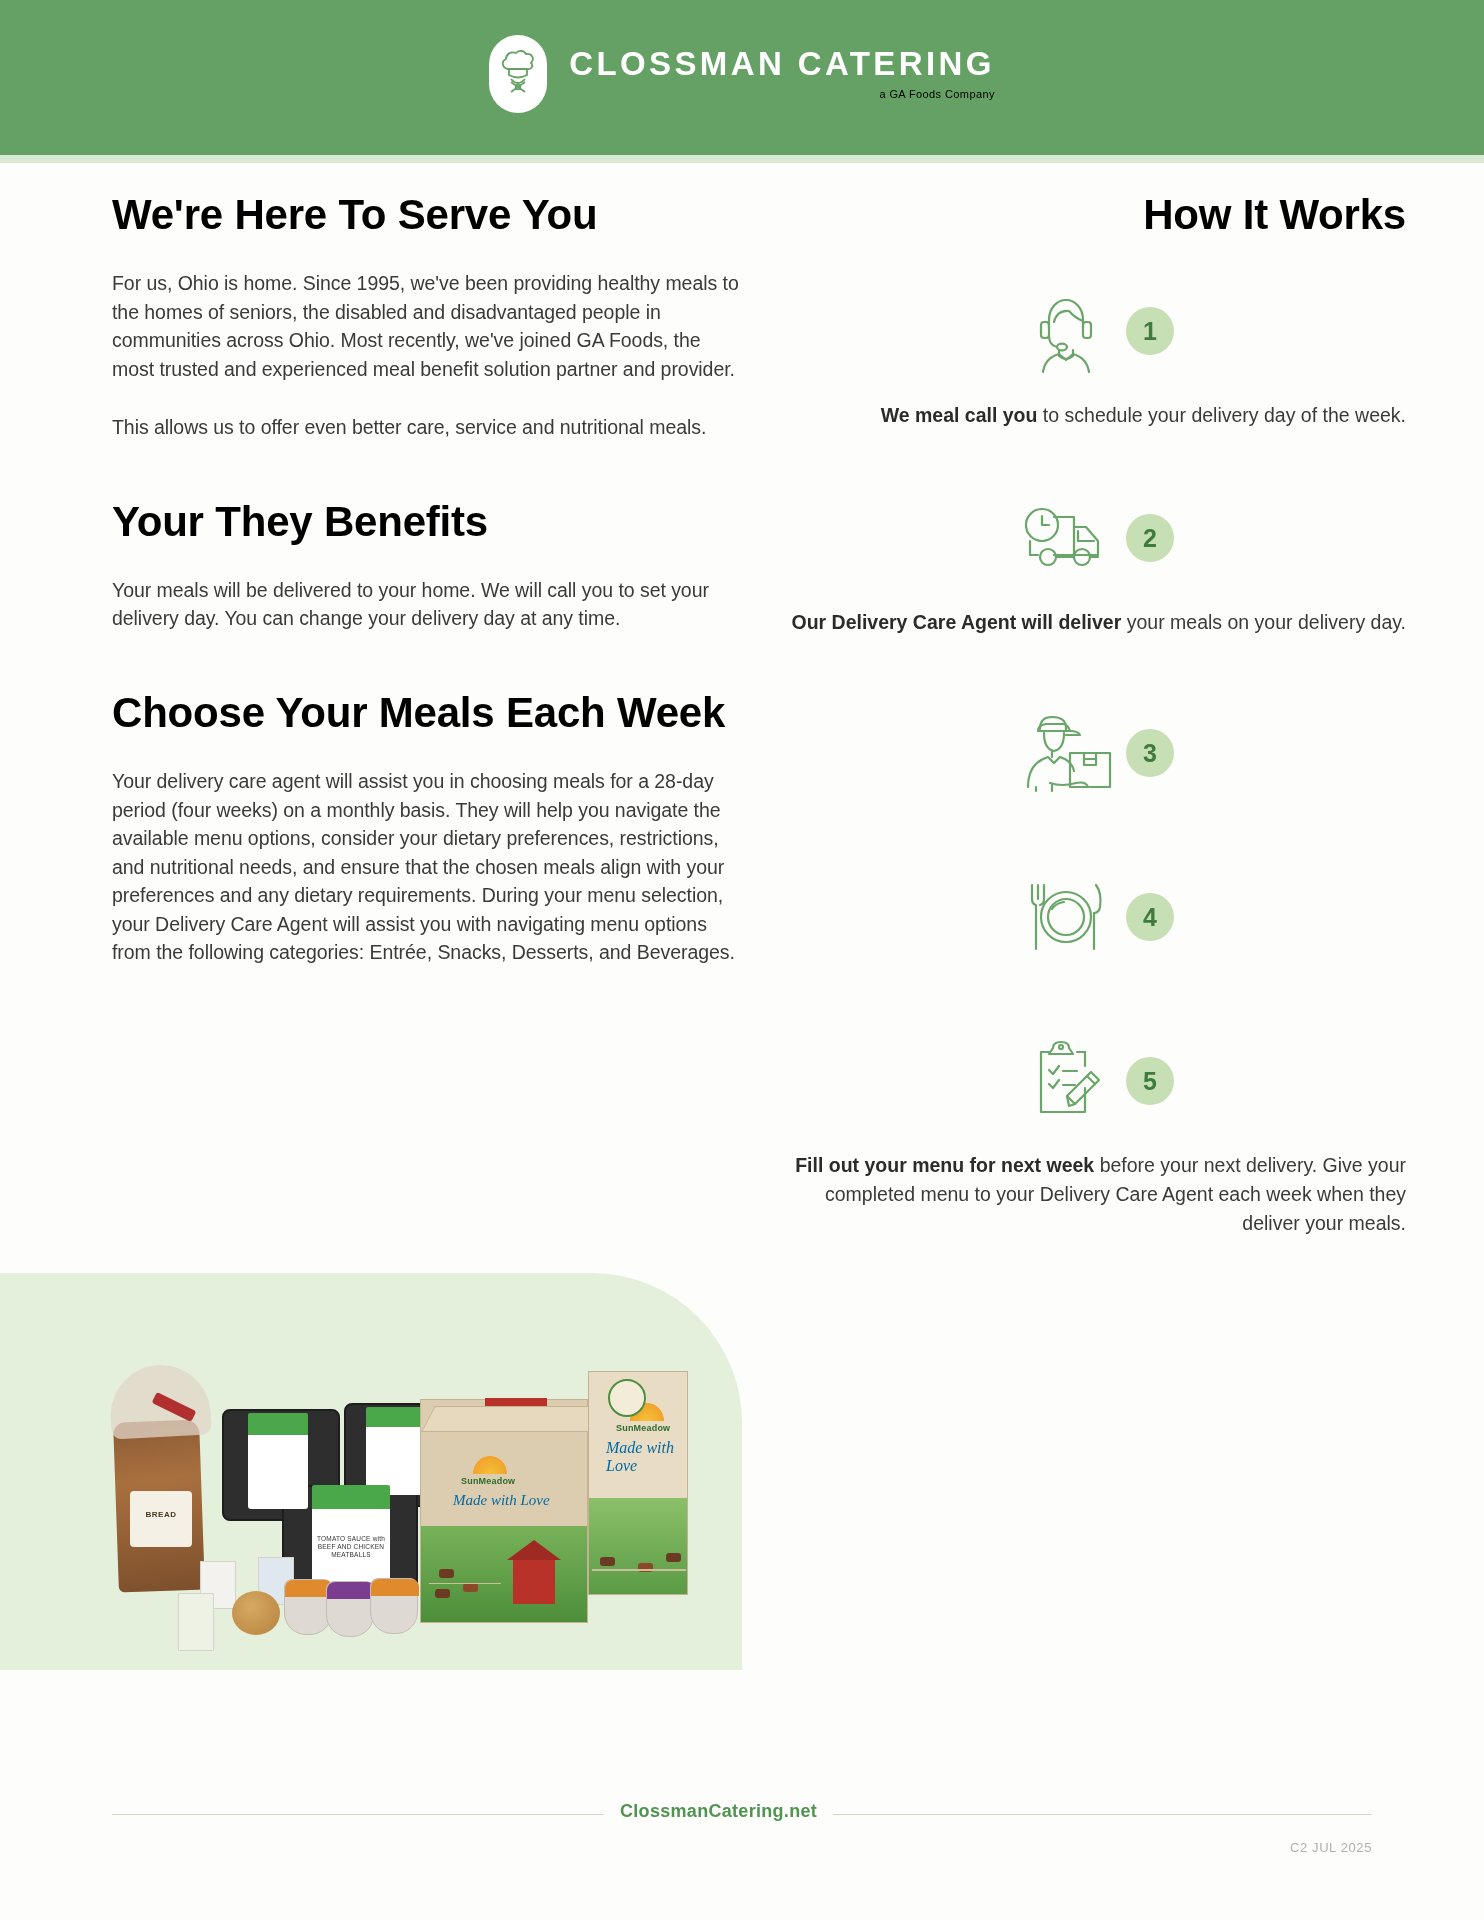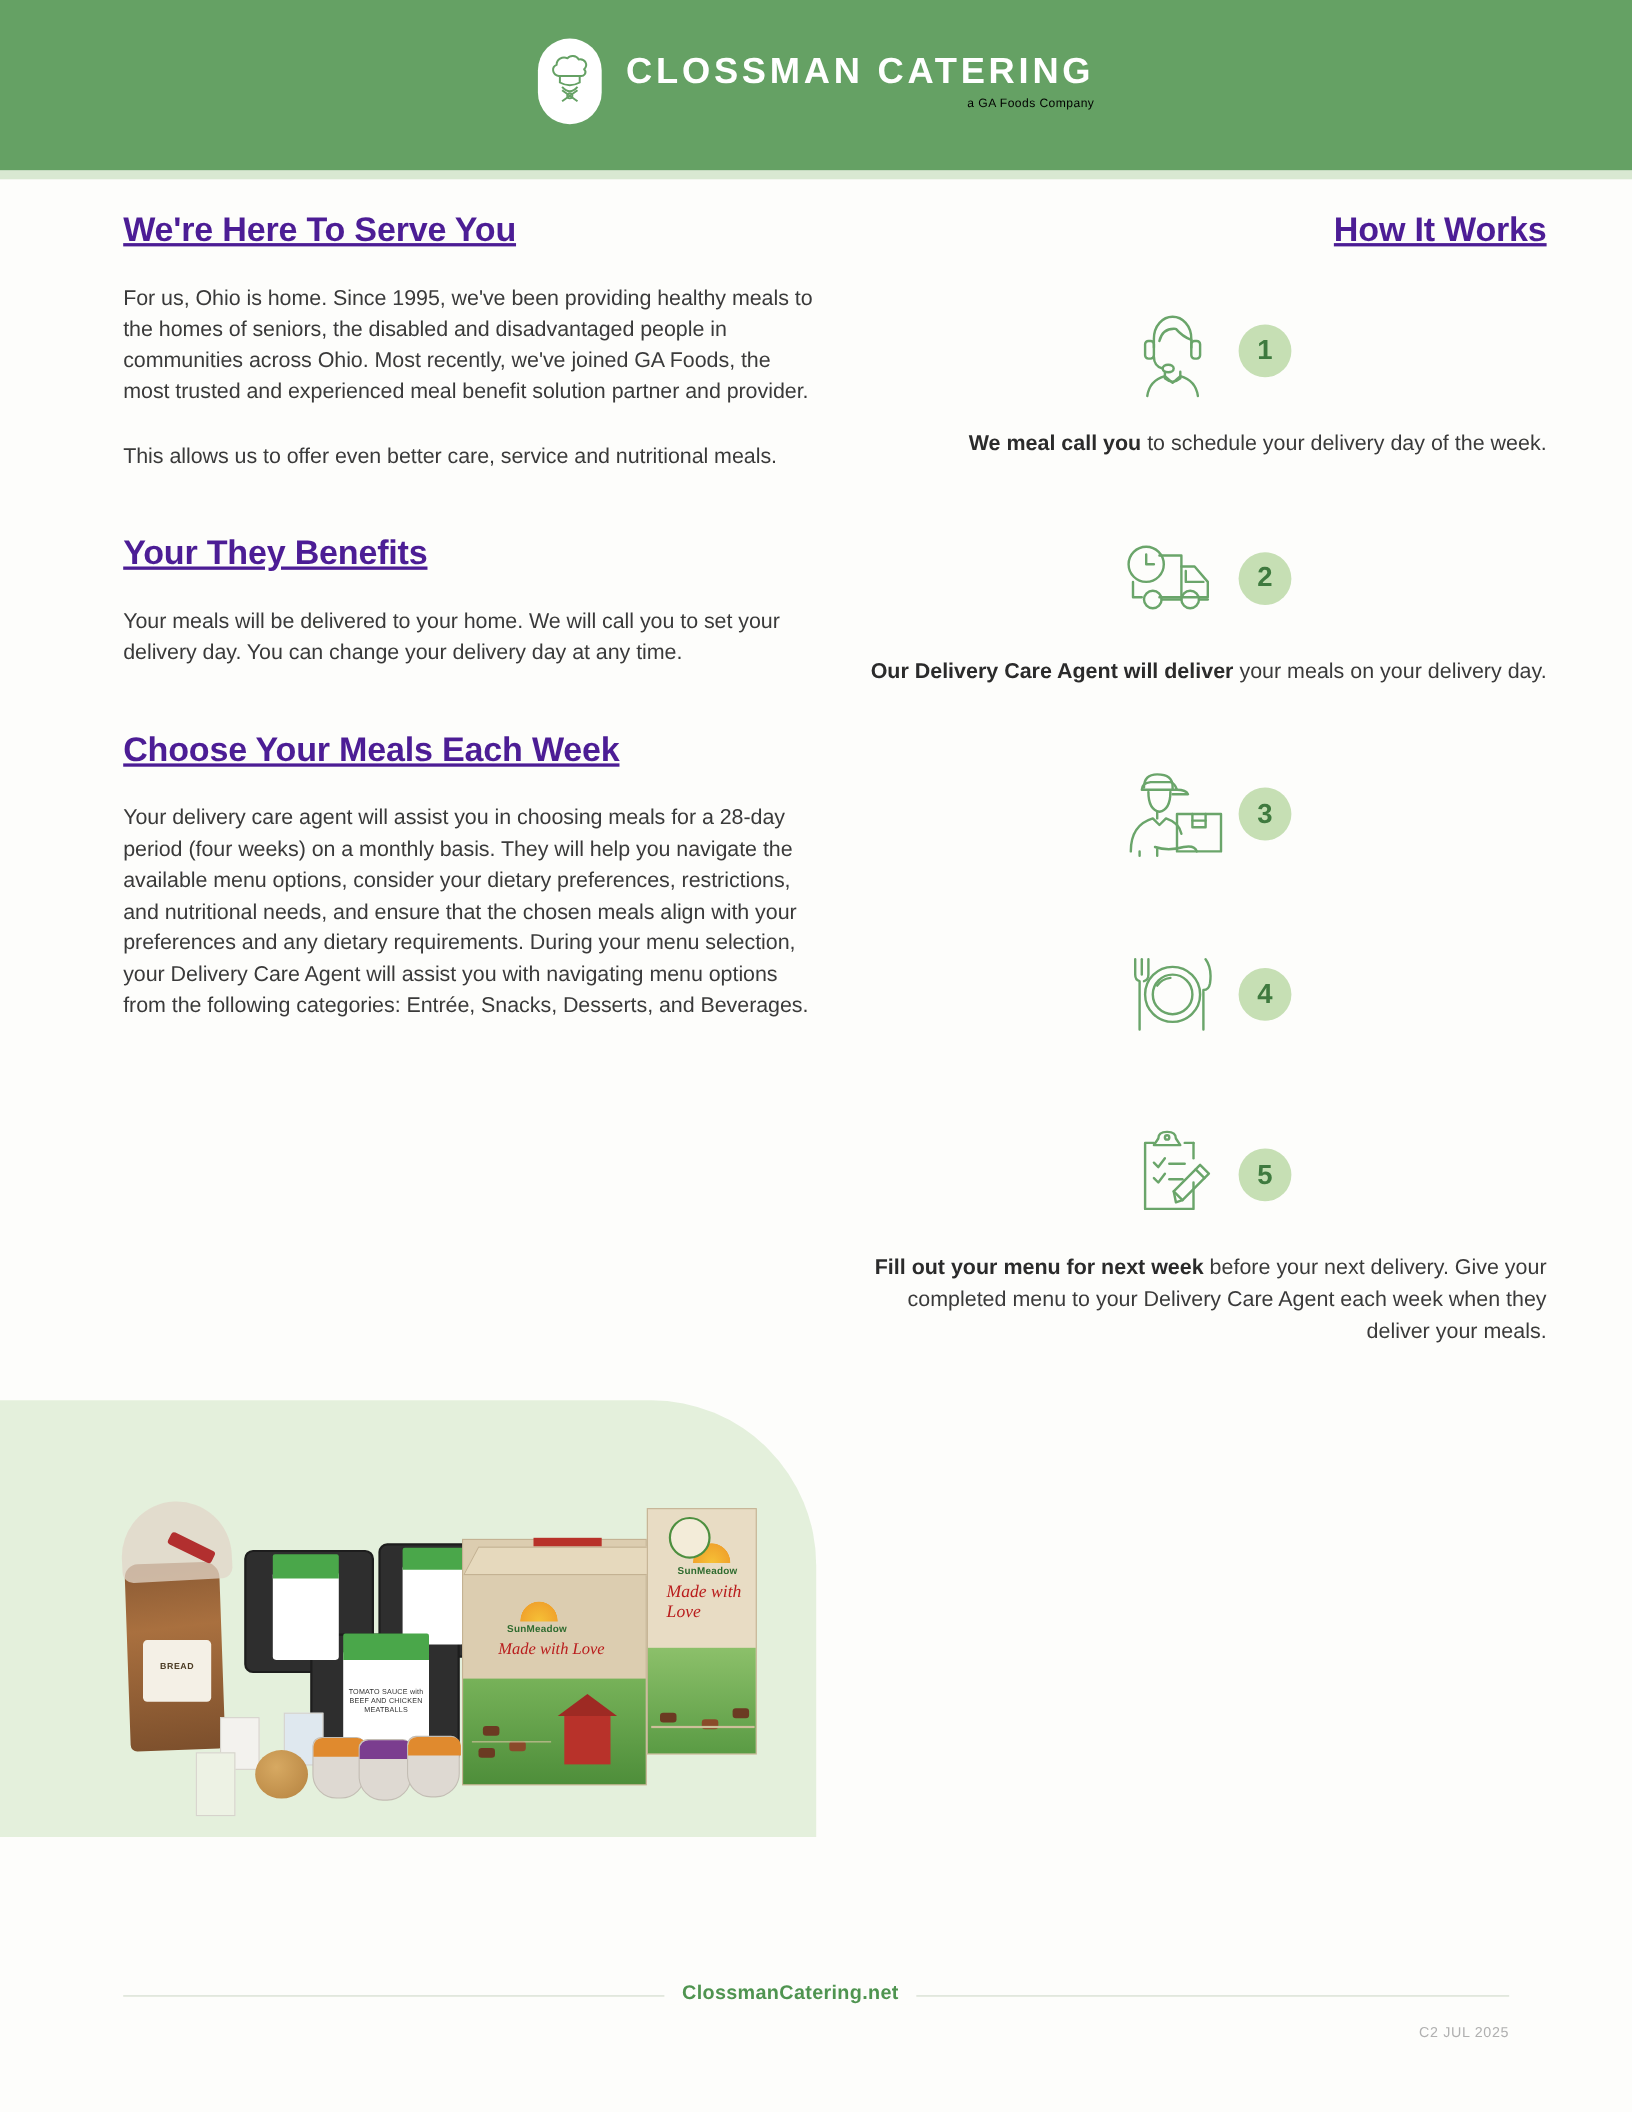--- a/index.html
+++ b/index.html
@@ -83,26 +83,25 @@
   }
   .col-right {
     position: absolute;
     top: 28px;
     left: 786px;
     width: 620px;
     text-align: right;
   }
 
   h2.section-heading {
-    color: #4c1d95;
-    font-size: 31px;
+    color: #000000;
+    font-size: 42px;
     font-weight: bold;
     letter-spacing: -0.2px;
     line-height: 1.15;
-    text-decoration: underline;
   }
   p.body-text {
     color: #3a3a3a;
     font-size: 19.5px;
     line-height: 1.46;
     letter-spacing: -0.05px;
   }
   .gap-sm { height: 30px; }
   .gap-md { height: 40px; }
   .gap-lg { height: 56px; }
@@ -327,21 +326,21 @@
     font-weight: bold;
     letter-spacing: 0.2px;
   }
   .bm-f { left: 40px; top: 76px; }
   .bm-s { left: 196px; top: 52px; }
   .mwl {
     position: absolute;
     font-family: "Liberation Serif", serif;
     font-style: italic;
     font-size: 15px;
-    color: #b91c1c;
+    color: #0369a1;
   }
   .mwl-f { left: 32px; top: 92px; }
   .mwl-s { left: 186px; top: 68px; font-size: 16px; }
   .barn {
     position: absolute;
     left: 92px; bottom: 18px;
     width: 42px; height: 44px;
     background: #b8322a;
   }
   .barn-roof {

